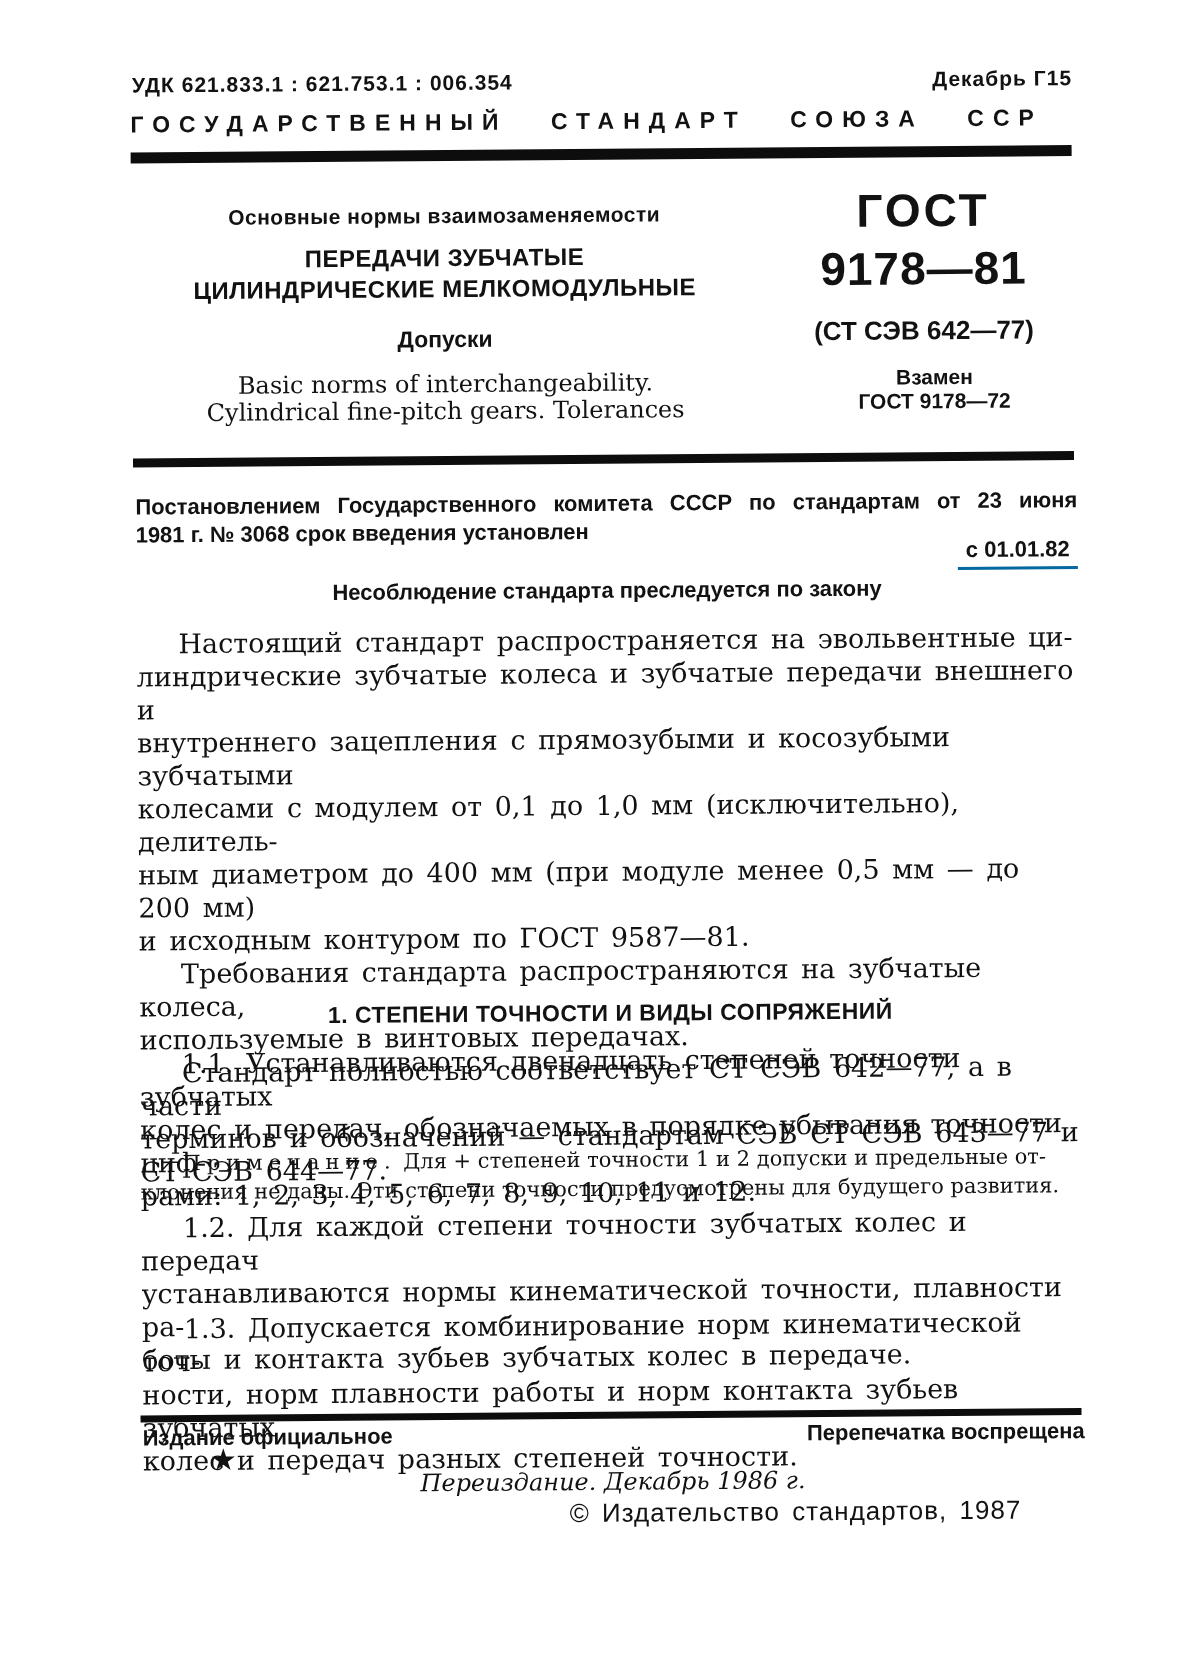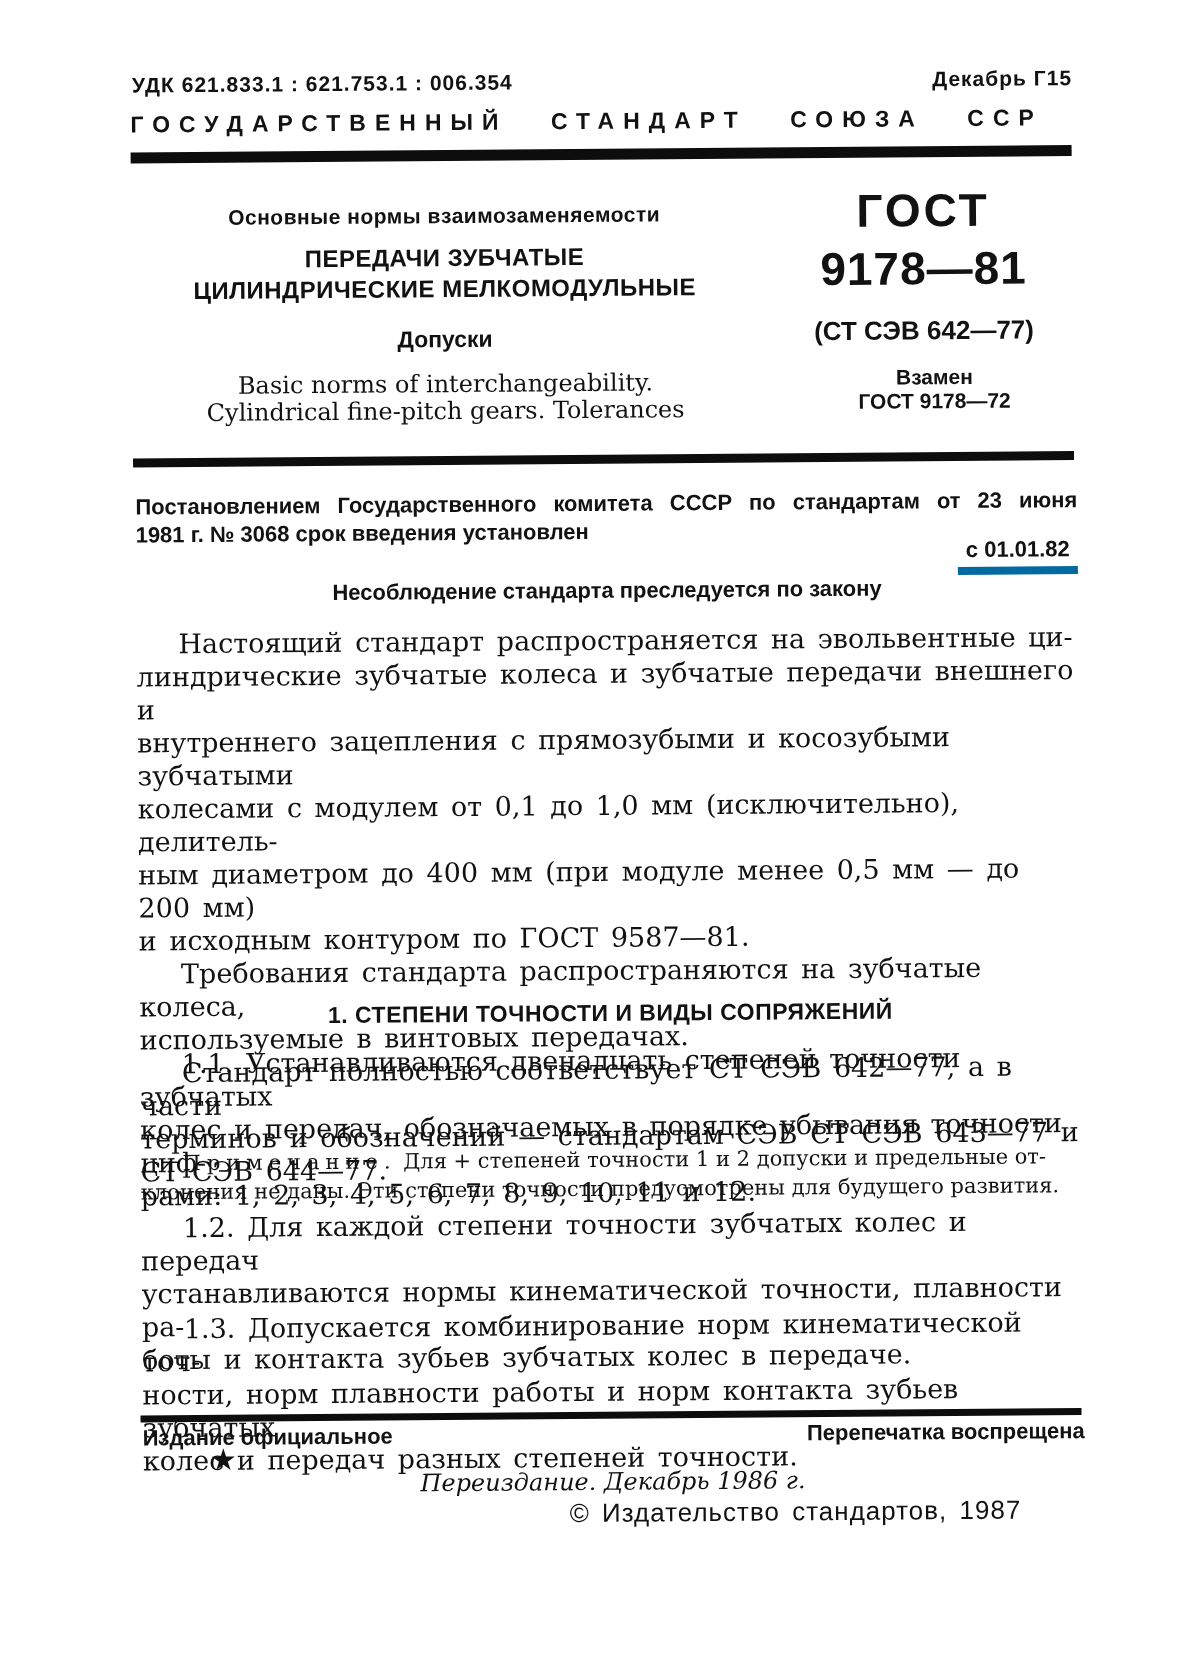--- a/index.html
+++ b/index.html
@@ -38,21 +38,21 @@
 
   .gost-label { left:780px; top:190px; width:296px; text-align:center; font-size:46px; line-height:1; letter-spacing:3px; }
   .gost-number { left:780px; top:248px; width:296px; text-align:center; font-size:46px; line-height:1; letter-spacing:1px; }
   .sev-ref { left:780px; top:318px; width:296px; text-align:center; font-size:26px; }
   .replaces-label { left:800px; top:368px; width:276px; text-align:center; font-size:21px; }
   .replaces-ref { left:800px; top:392px; width:276px; text-align:center; font-size:21px; }
 
   .decree { left:138px; top:490px; width:942px; font-size:22px; line-height:28px; }
   .decree-l1 { text-align:justify; text-align-last:justify; }
   .effective { left:138px; top:540px; width:942px; text-align:right; font-size:22px; }
-  .effective span { display:inline-block; border-bottom:8px solid #0369a1; padding:0 8px 4px 8px; }
+  .effective span { display:inline-block; border-bottom:3px solid #0369a1; padding:0 8px 4px 8px; }
   .enforcement { left:138px; top:578px; width:942px; text-align:center; font-size:22px; }
 
   .preamble { left:138px; top:624px; width:945px; }
   .body-p { font-size:27px; line-height:33px; text-indent:42px; word-spacing:4px; margin:0; }
   .sec-heading { left:138px; top:1000px; width:942px; text-align:center; font-size:23px; letter-spacing:0.5px; }
   .clause-1-1 { left:138px; top:1044px; width:945px; }
   .note-block { left:138px; top:1146px; width:945px; font-size:21px; line-height:29px; }
   .note-l1 { padding-left:42px; }
   .note-label { letter-spacing:6px; }
   .clause-1-2 { left:138px; top:1208px; width:945px; }

